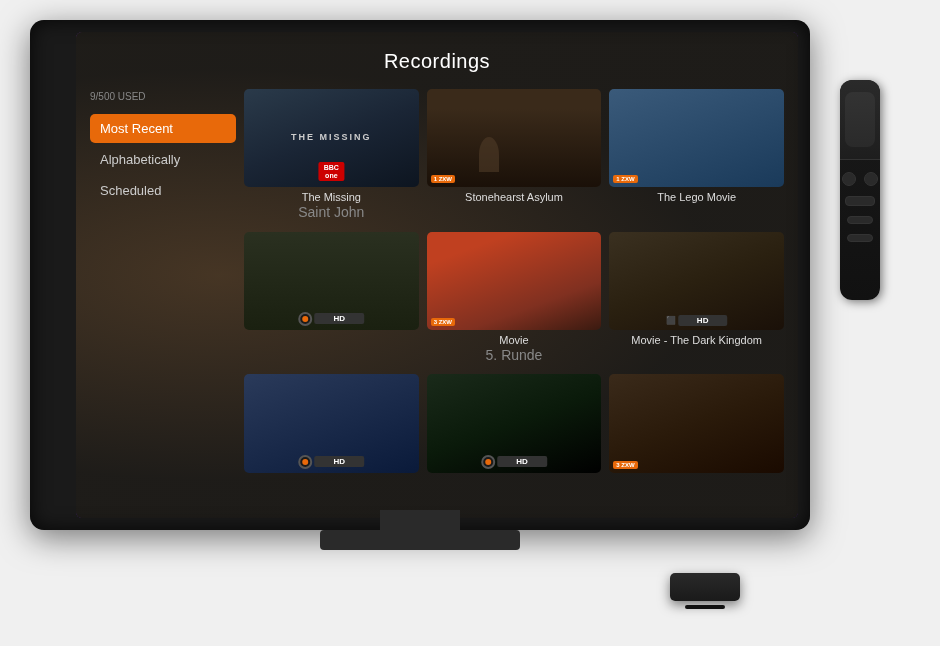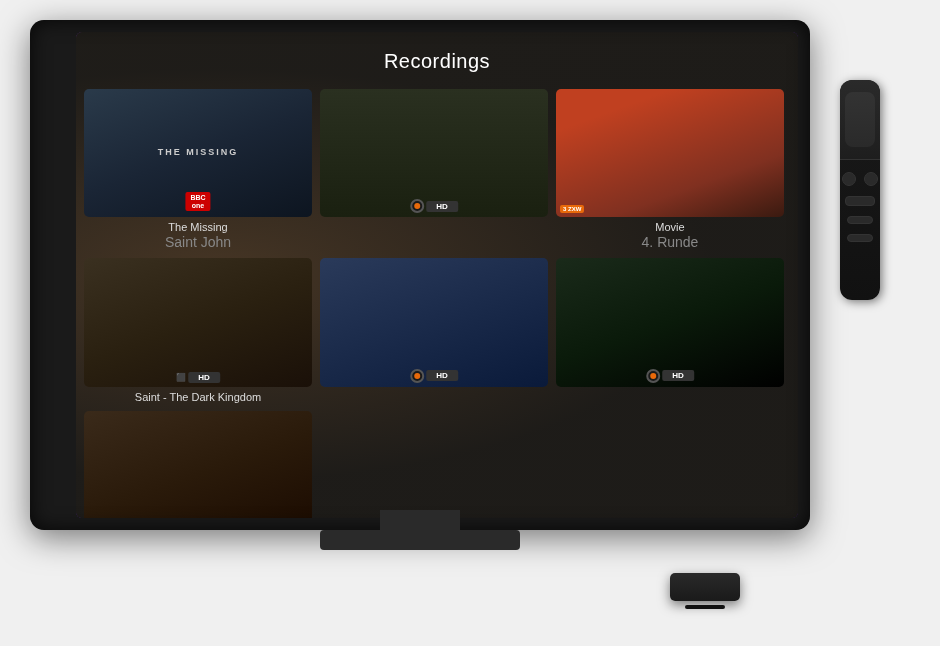--- a/index.html
+++ b/index.html
@@ -379,21 +379,21 @@
       height: 6px;
       background: #e8690a;
       border-radius: 50%;
     }
 
     .hd-text {
       color: white;
       font-size: 8px;
       font-weight: bold;
       background: #333;
-      padding: 1px 10px;
+      padding: 1px 19px;
       border-radius: 2px;
     }
 
     
     .tv-bezel::after {
       content: '';
       position: absolute;
       inset: 0;
       border-radius: 14px;
       box-shadow: inset 0 0 20px rgba(0,0,0,0.8);
@@ -419,65 +419,93 @@
 
 <div class="tv-shell">
   <div class="tv-bezel">
     <div class="tv-screen">
       <div class="screen-bg">
 
         <div class="screen-title">Recordings</div>
 
         <div class="screen-body">
 
+          <div class="sidebar">
+            <div class="sidebar-used">9/500 USED</div>
+            <div class="sidebar-item active">
+              <span>Most Recent</span>
+            </div>
+            <div class="sidebar-item">
+              <span>Alphabetically</span>
+            </div>
+            <div class="sidebar-item">
+              <span>Scheduled</span>
+            </div>
+          </div>
 
           <div class="content-grid">
 
             <div class="grid-item">
               <div class="thumb thumb-missing">
                 <div class="bbc-badge">BBC<br>one</div>
               </div>
               <div class="item-label">
                 <div class="item-title">The Missing</div>
                 <div class="item-subtitle">Saint John</div>
               </div>
             </div>
 
-
+            <div class="grid-item">
+              <div class="thumb thumb-stonehearst">
+                <span class="zxw-badge">1 ZXW</span>
+              </div>
+              <div class="item-label">
+                <div class="item-title">Stonehearst Asylum</div>
+              </div>
+            </div>
+
+            <div class="grid-item">
+              <div class="thumb thumb-lego">
+                <span class="zxw-badge">1 ZXW</span>
+              </div>
+              <div class="item-label">
+                <div class="item-title">The Lego Movie</div>
+              </div>
+            </div>
 
             <div class="grid-item">
               <div class="thumb thumb-fussball">
                 <div class="hd-badge-ard">
                   <div class="ard-circle">
                       <div class="ard-inner"></div>
                     </div>
                   <span class="hd-text">HD</span>
                 </div>
               </div>
             </div>
 
             <div class="grid-item">
               <div class="thumb thumb-tennis">
                 <span class="zxw-badge">3 ZXW</span>
               </div>
               <div class="item-label">
                 <div class="item-title">Movie</div>
-                <div class="item-subtitle">4. Runde</div>
+                <div class="item-subtitle">5. Runde</div>
               </div>
             </div>
 
             <div class="grid-item">
               <div class="thumb thumb-thor">
                 <div class="hd-badge-ard">
                   <span style="color:#e8690a;font-size:8px;font-weight:bold;">⬛</span>
                   <span class="hd-text" style="background:#333;">HD</span>
                 </div>
               </div>
               <div class="item-label">
-                <div class="item-title">Saint - The Dark Kingdom</div>
+                <div class="item-title">Movie - The Dark Kingdom</div>
               </div>
             </div>
 
             <div class="grid-item">
               <div class="thumb thumb-row3-1">
                 <div class="hd-badge-ard">
                   <div class="ard-circle">
                       <div class="ard-inner"></div>
                     </div>
                   <span class="hd-text">HD</span>

